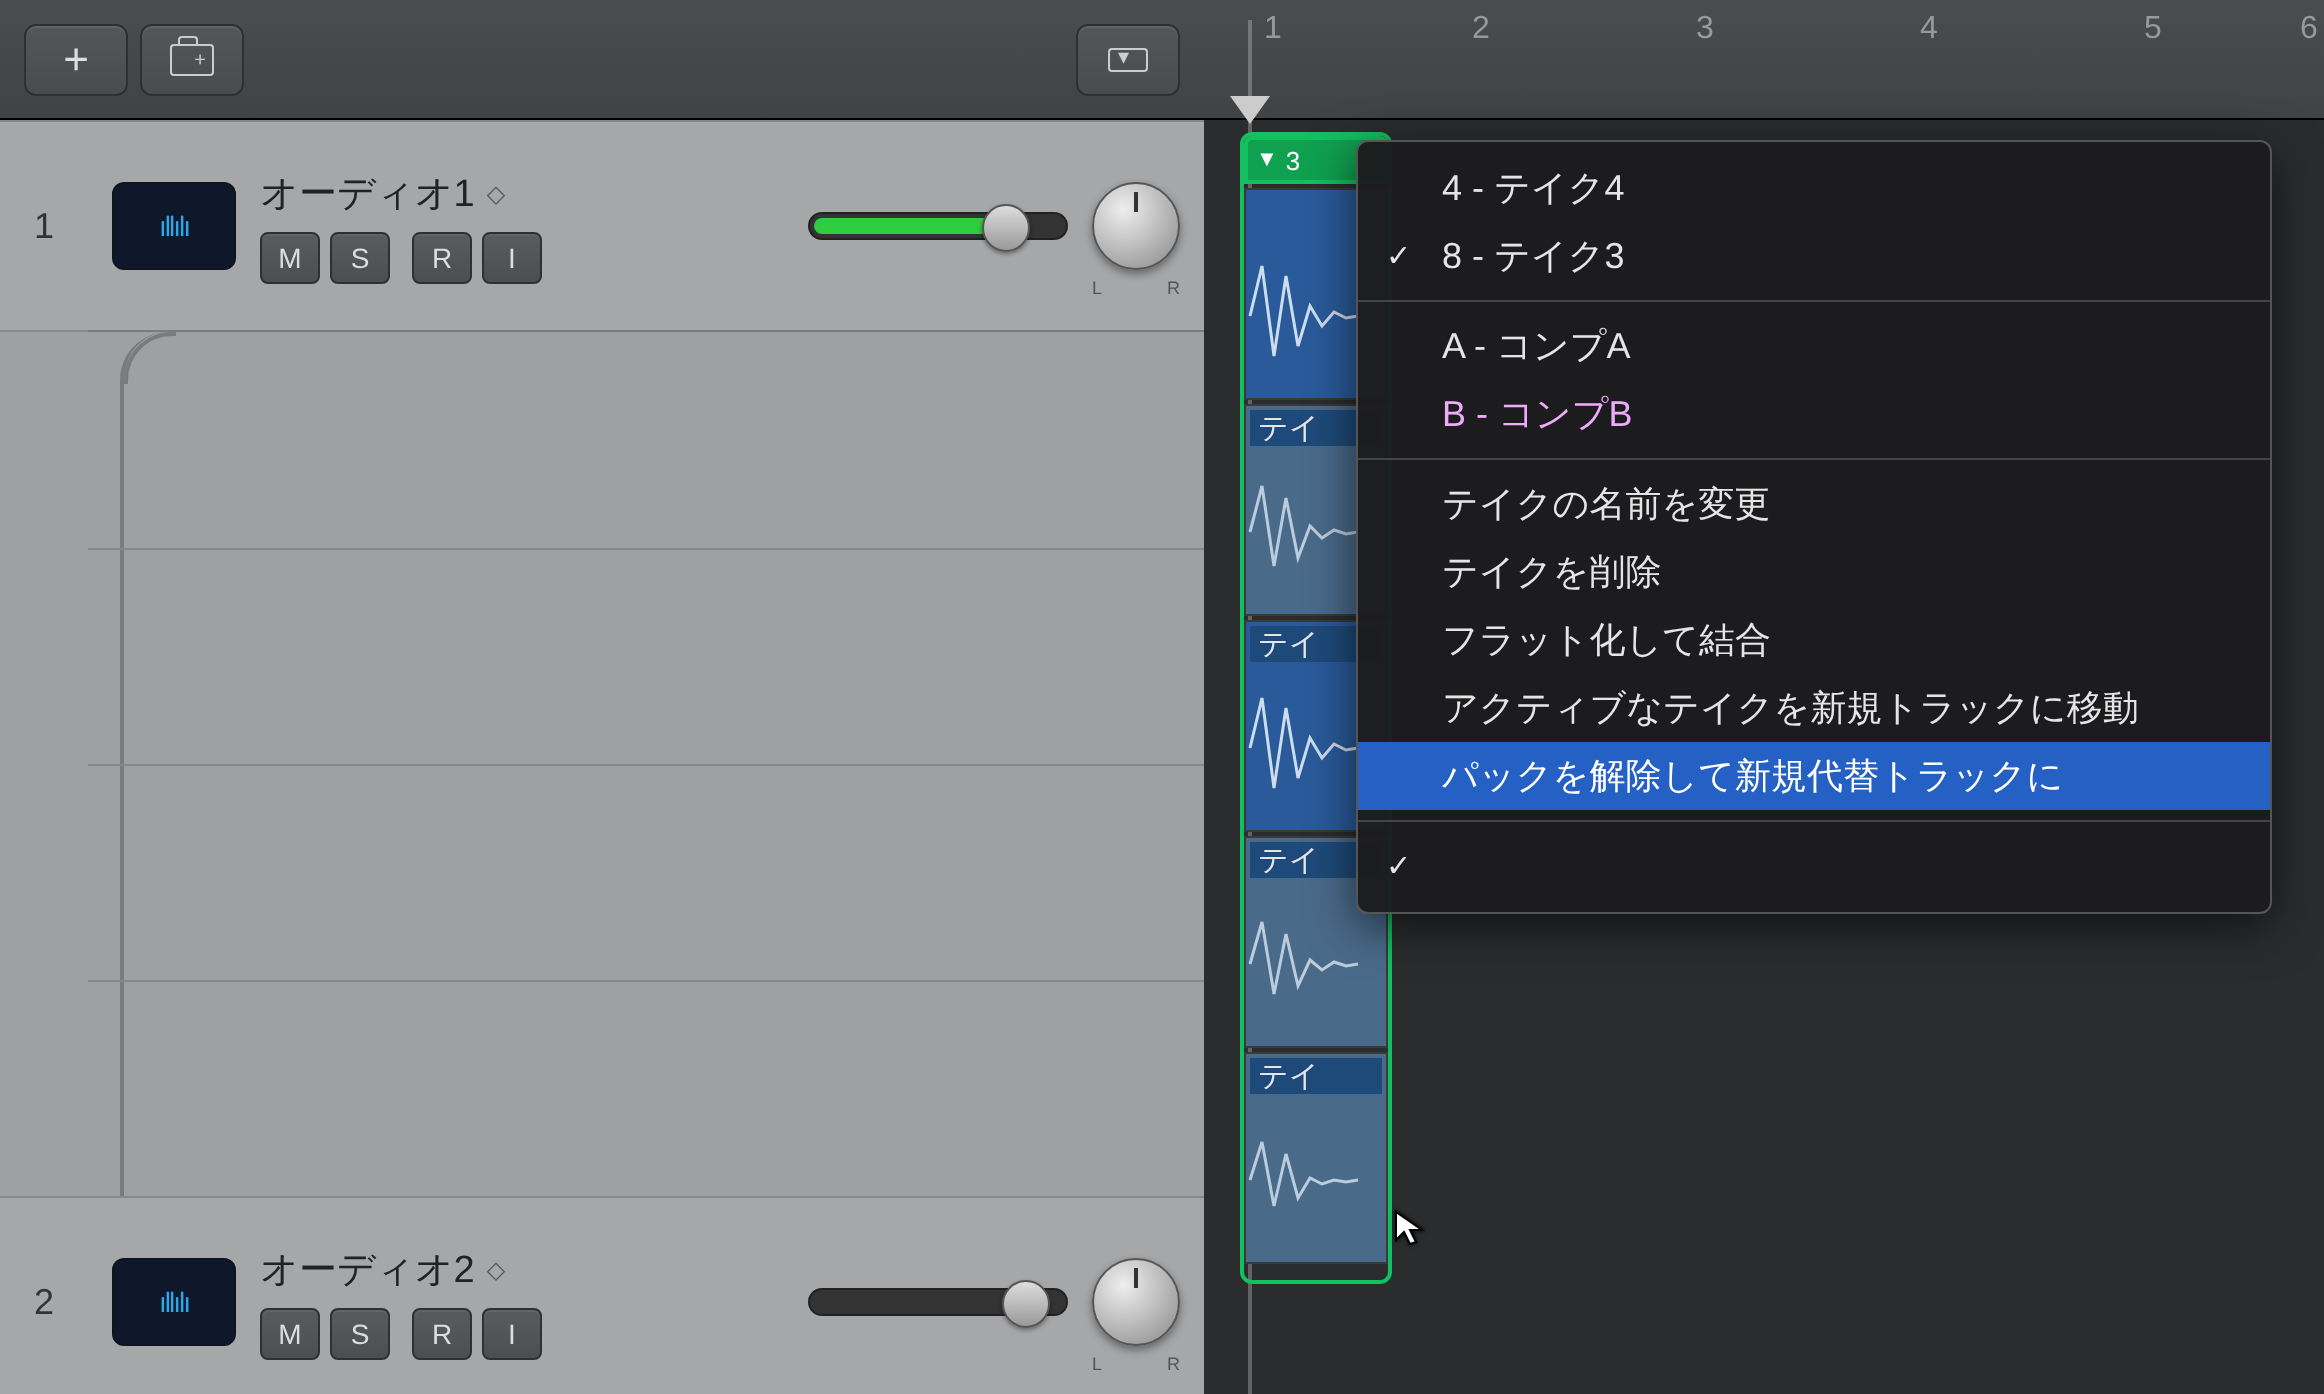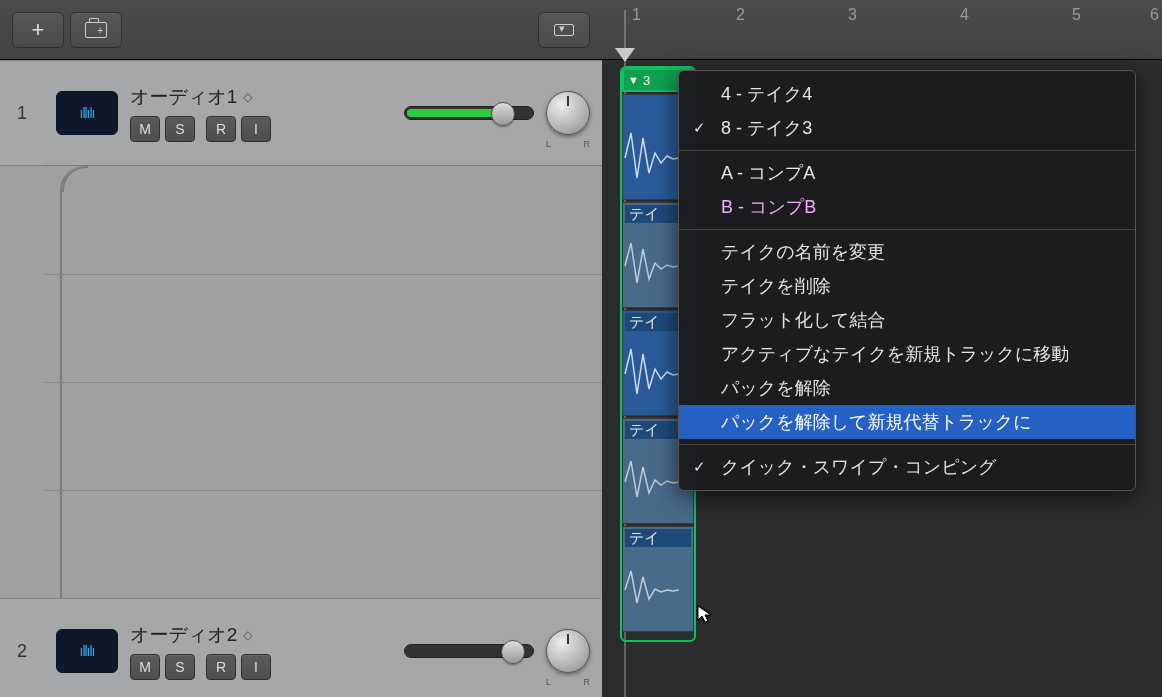--- a/index.html
+++ b/index.html
@@ -229,30 +229,26 @@
     </div>
   <div class="ctx-item">
       <span>テイクを削除</span>
     </div>
   <div class="ctx-item">
       <span>フラット化して結合</span>
     </div>
   <div class="ctx-item">
       <span>アクティブなテイクを新規トラックに移動</span>
     </div>
-  <div class="ctx-item">
-      <span>パックを解除</span>
-    </div>
   <div class="ctx-item hl">
       <span>パックを解除して新規代替トラックに</span>
     </div>
   <div class="ctx-sep"></div>
   <div class="ctx-item">
       <span class="chk">✓</span>
-      <span>クイック・スワイプ・コンピング</span>
     </div>
 </div>
 
 <div class="cursor">
   <svg viewBox="0 0 20 20">
       <path d="M2 2 L2 16 L6 12 L9 18 L12 17 L9 11 L15 11 Z" fill="#fff" stroke="#000" stroke-width="1"></path>
     </svg>
 </div>
 
 </body></html>

